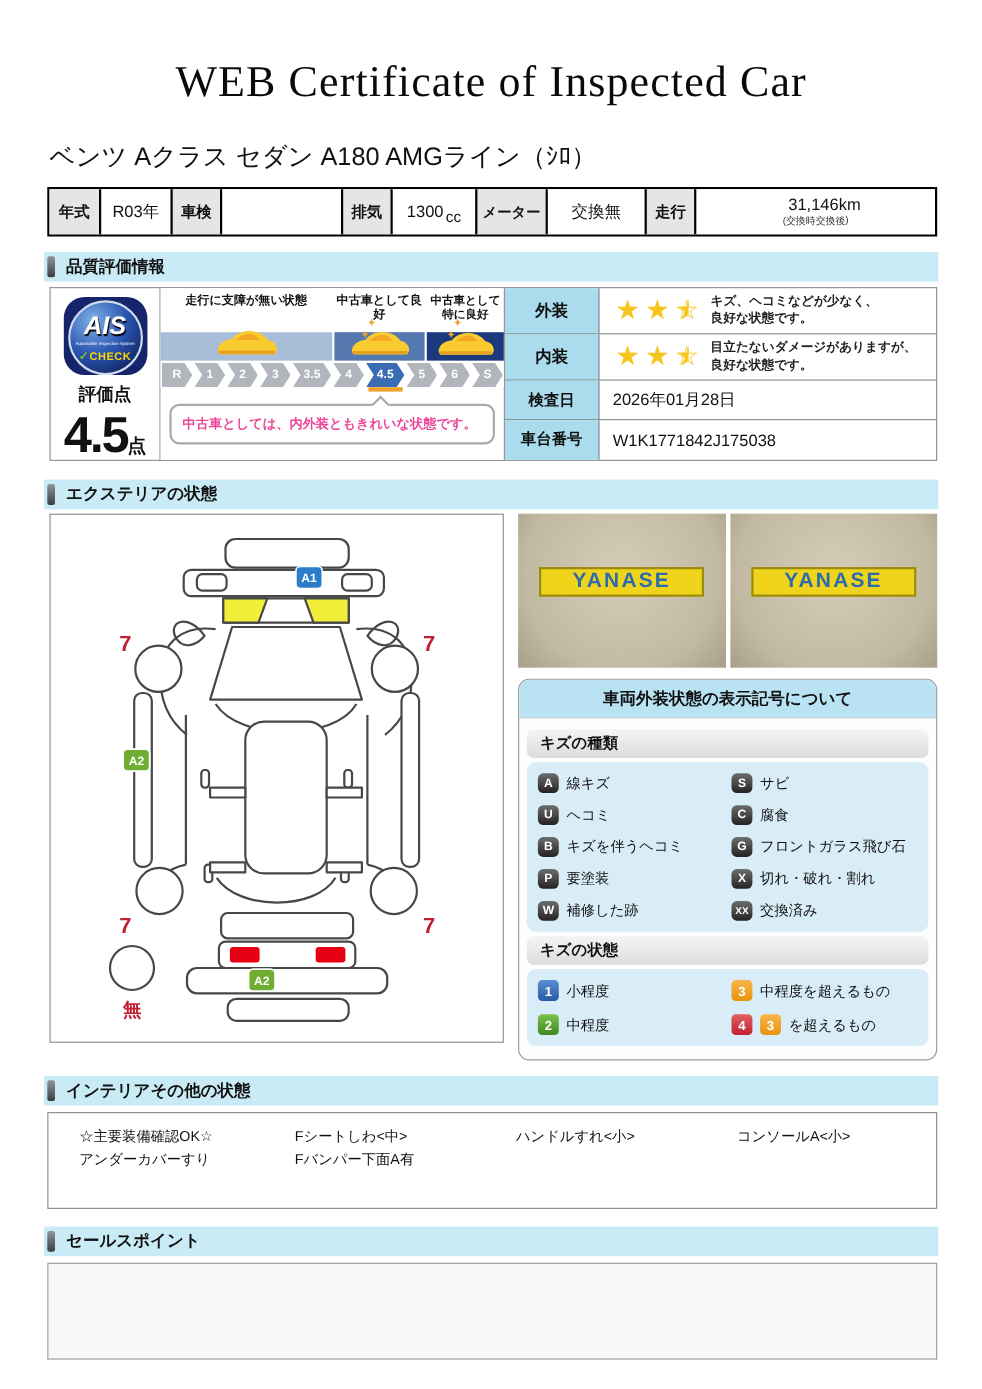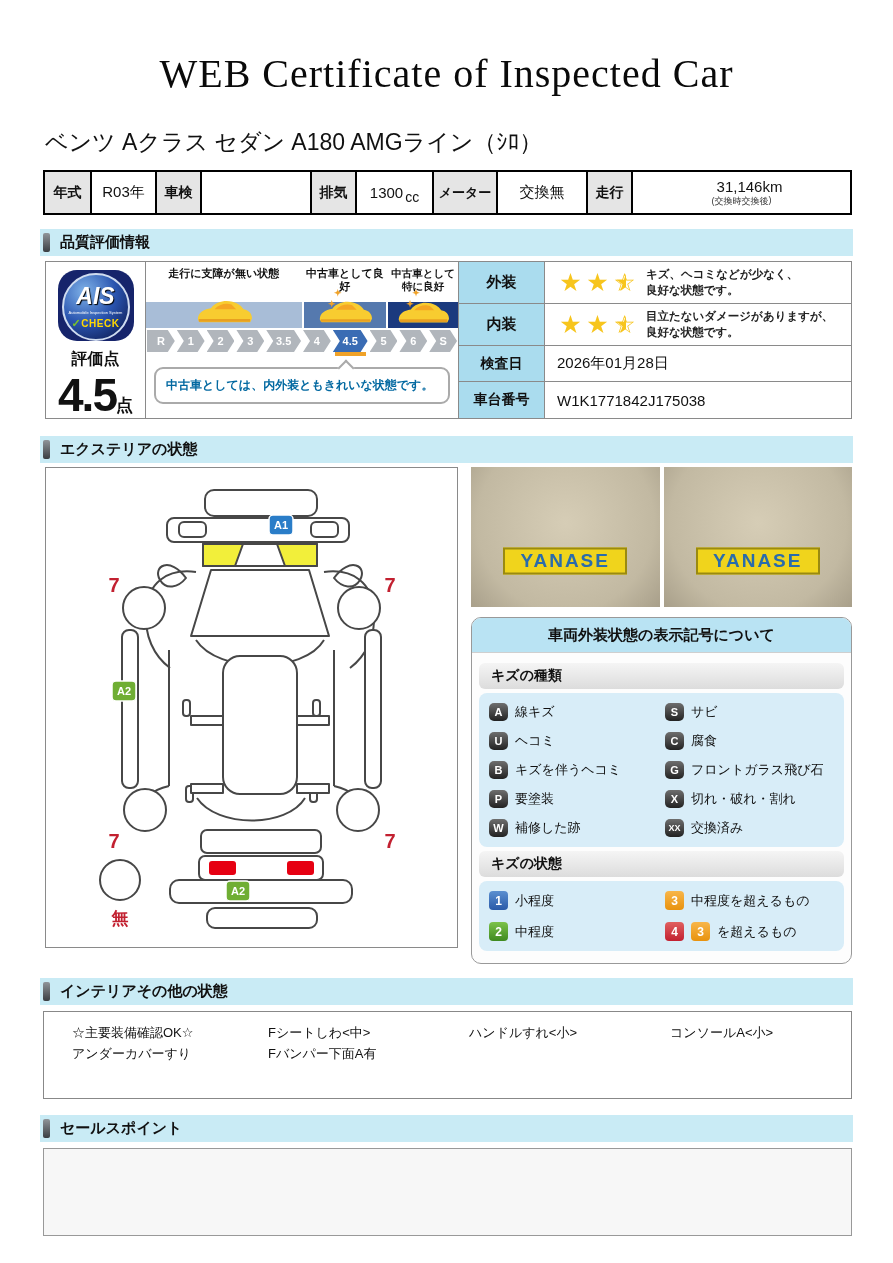--- a/index.html
+++ b/index.html
@@ -61,21 +61,21 @@
   
   .scalebar{display:flex;height:22px;padding:2px 1px 0;gap:2px;position:relative;background:#fff;}
   .slot{flex:1;position:relative;}
   .slot.wide{flex:1.25;}
   .chev{position:absolute;inset:0;background:#b1b6bc;display:flex;align-items:center;justify-content:center;color:#fff;font-weight:bold;font-size:11px;clip-path:polygon(0 0,calc(100% - 7px) 0,100% 50%,calc(100% - 7px) 100%,0 100%,7px 50%);}
   .slot:first-child .chev{clip-path:polygon(0 0,calc(100% - 7px) 0,100% 50%,calc(100% - 7px) 100%,0 100%);}
   .slot.selected .chev{background:#3a6cb4;}
   .slot.selected::after{content:"";position:absolute;left:6%;right:6%;bottom:-4px;height:4px;background:#f0a228;}
 
   
-  .bubble{margin:15px 8px 0;position:relative;border:2px solid #aaa;border-radius:9px;padding:8px 10px;font-size:12px;font-weight:bold;color:#0369a1;background:#fff;}
+  .bubble{margin:15px 8px 0;position:relative;border:2px solid #aaa;border-radius:9px;padding:8px 10px;font-size:12px;font-weight:bold;color:#ec4899;background:#fff;}
   .bubble::before{content:"";position:absolute;top:-7px;left:63%;width:10px;height:10px;background:#fff;border-left:2px solid #aaa;border-top:2px solid #aaa;transform:rotate(45deg);}
 
   
   .stars{display:flex;}
   .star{position:relative;color:#f7c51d;font-size:25px;line-height:1;width:27px;text-align:center;}
   .half-fill{position:absolute;left:0;top:0;width:56%;overflow:hidden;white-space:nowrap;text-align:left;text-indent:4px;}
 
   
   .ext-row{margin:4px 0 0 45px;display:flex;gap:13px;}
   .diagram-box{width:413px;height:481px;border:1px solid #8a8a8a;box-sizing:border-box;background:#fff;}
@@ -86,21 +86,21 @@
   .cardiag .badge-blue{fill:#2a7dc8;stroke:#fff;stroke-width:1.5;}
   .cardiag .badge-green{fill:#6fae33;stroke:#fff;stroke-width:1.5;}
   .cardiag text{stroke:none;}
   .cardiag .badge-txt{fill:#fff;font-size:11px;font-weight:bold;text-anchor:middle;font-family:"Liberation Sans",sans-serif;}
   .cardiag .red-mark{fill:#c22030;font-size:20px;font-weight:bold;text-anchor:middle;font-family:"Liberation Sans",sans-serif;}
   .ext-right{width:381px;display:flex;flex-direction:column;}
 
   
   .photos{display:flex;gap:4px;height:140px;}
   .photo{flex:1;background:radial-gradient(circle at 50% 40%,#d6cdb6,#c2b9a2 70%,#a89f8a);position:relative;}
-  .yanase-sign{position:absolute;left:50%;top:44%;transform:translate(-50%,-50%);width:124px;height:27px;background:#f0d41c;border:2px solid #9a8a10;box-sizing:border-box;display:flex;align-items:center;justify-content:center;font-size:19px;font-weight:bold;color:#2a6cac;letter-spacing:2px;margin-top:32px;}
+  .yanase-sign{position:absolute;left:50%;top:44%;transform:translate(-50%,-50%);width:150px;height:27px;background:#f0d41c;border:2px solid #9a8a10;box-sizing:border-box;display:flex;align-items:center;justify-content:center;font-size:19px;font-weight:bold;color:#2a6cac;letter-spacing:2px;}
 
   
   .legend{margin-top:10px;border:1px solid #999;border-radius:10px;background:#fdfdfd;overflow:hidden;flex:1;}
   .legend-title{background:#b9e3f3;height:34px;display:flex;align-items:center;justify-content:center;font-size:15px;font-weight:bold;border-bottom:1px solid #cfcfcf;}
   .legend-inner{padding:6px 7px 8px;}
   .lg-band{background:linear-gradient(#f5f5f5,#dcdcdc);border-radius:6px;height:26px;display:flex;align-items:center;padding-left:12px;font-size:14px;font-weight:bold;margin:4px 0;}
   .lg-grid{background:#d8edf8;border-radius:8px;padding:10px 10px;display:grid;grid-template-columns:176px auto;row-gap:11px;margin:4px 0;}
   .lg-item{display:flex;align-items:center;gap:7px;}
   .code-badge{width:19px;height:18px;border-radius:5px;background:linear-gradient(#6e6e6e,#222);color:#fff;font-size:11px;font-weight:bold;display:flex;align-items:center;justify-content:center;flex-shrink:0;}
   .code-badge.xx{font-size:9px;}

